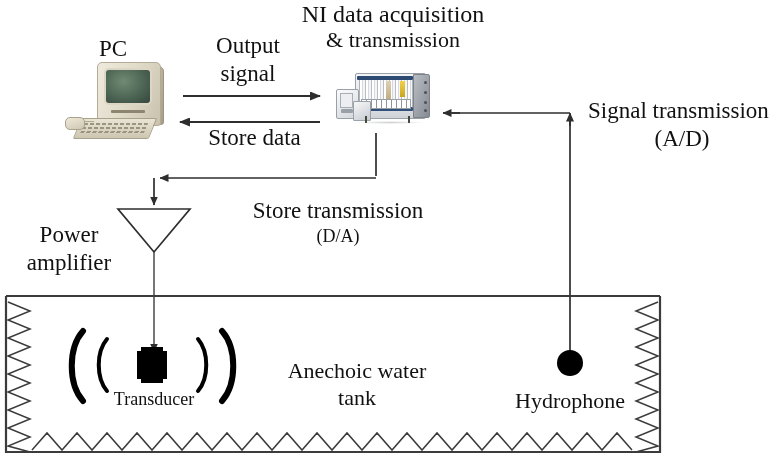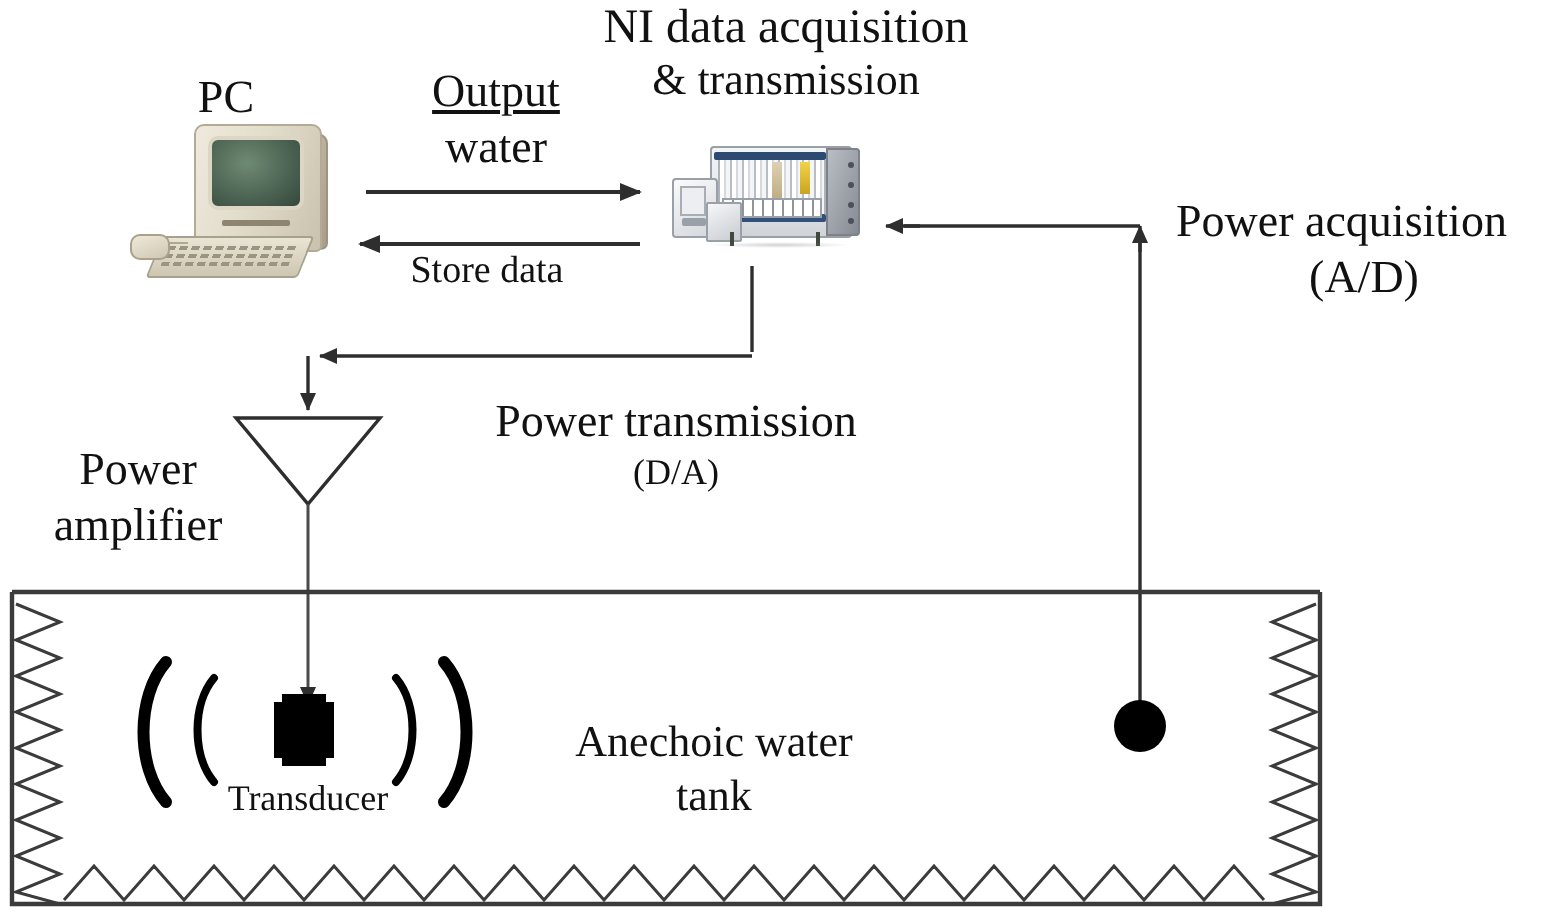--- a/index.html
+++ b/index.html
@@ -365,33 +365,34 @@
     <div class="foot f1"></div>
     <div class="foot f2"></div>
     <div class="shadow"></div>
   </div>
 
   <div class="lbl" style="left:78px;  top:36px;  width:70px;  font-size:23px;">PC</div>
 
   <div class="lbl" style="left:293px; top:1px;   width:200px; font-size:24px;">NI data acquisition</div>
   <div class="lbl" style="left:293px; top:28px;  width:200px; font-size:22px;text-align:center;">&amp; transmission</div>
 
-  <div class="lbl" style="left:193px; top:33px;  width:110px; font-size:23px;text-decoration:underline;">Output</div>
-  <div class="lbl" style="left:193px; top:61px;  width:110px; font-size:23px;">water</div>
-
-  <div class="lbl" style="left:171px; top:125px; width:145px; font-size:19px;">Store data</div>
-
-  <div class="lbl" style="left:588px; top:98px;  width:188px; font-size:23px; text-align:left;">Power acquisition</div>
+  <div class="lbl" style="left:193px; top:33px;  width:110px; font-size:23px;">Output</div>
+  <div class="lbl" style="left:193px; top:61px;  width:110px; font-size:23px;">signal</div>
+
+  <div class="lbl" style="left:182px; top:125px; width:145px; font-size:23px;">Store data</div>
+
+  <div class="lbl" style="left:588px; top:98px;  width:188px; font-size:23px; text-align:left;">Signal transmission</div>
   <div class="lbl" style="left:588px; top:126px; width:188px; font-size:23px; text-align:center;">(A/D)</div>
 
-  <div class="lbl" style="left:222px; top:198px; width:232px; font-size:23px;">Power transmission</div>
+  <div class="lbl" style="left:222px; top:198px; width:232px; font-size:23px;">Store transmission</div>
   <div class="lbl" style="left:222px; top:226px; width:232px; font-size:18px;">(D/A)</div>
 
   <div class="lbl" style="left:14px;  top:222px; width:110px; font-size:23px;">Power</div>
   <div class="lbl" style="left:8px;   top:250px; width:122px; font-size:23px;">amplifier</div>
 
   <div class="lbl" style="left:89px;  top:389px; width:130px; font-size:18px;">Transducer</div>
 
   <div class="lbl" style="left:271px; top:359px; width:172px; font-size:22px;">Anechoic water</div>
   <div class="lbl" style="left:271px; top:386px; width:172px; font-size:22px;">tank</div>
 
+  <div class="lbl" style="left:494px; top:389px; width:152px; font-size:22px;">Hydrophone</div>
 
 </div>
 
 </body></html>

